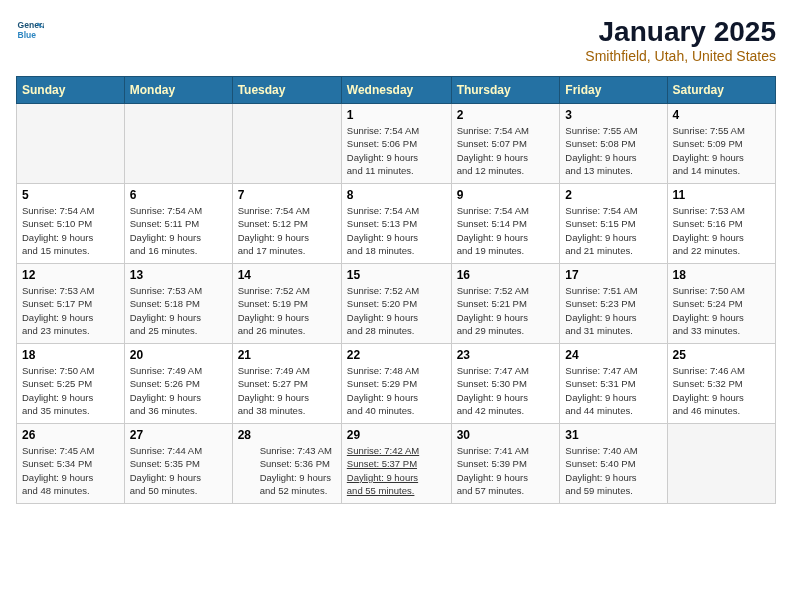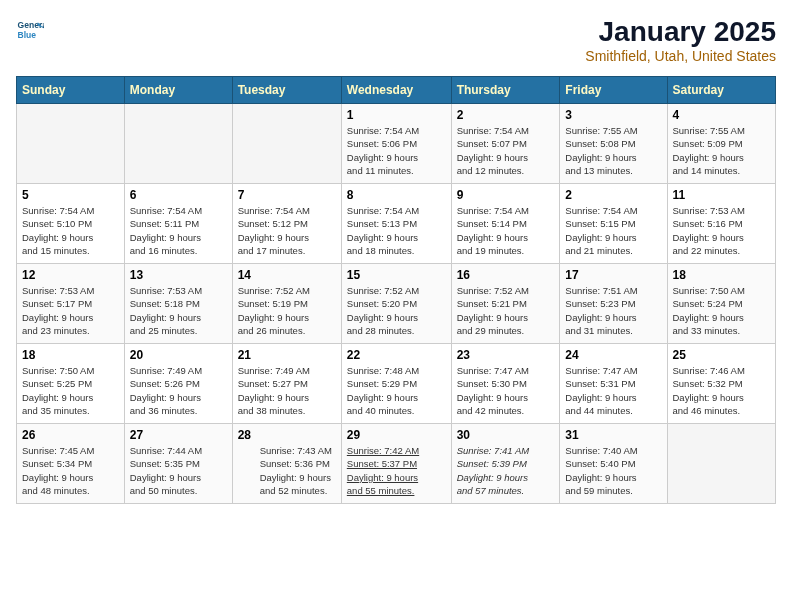--- a/index.html
+++ b/index.html
@@ -318,21 +318,21 @@
         </td>
         <td>
           <span class="day-number">29</span>
           <div class="day-info" style="white-space: pre-line; text-decoration: underline;">Sunrise: 7:42 AM
 Sunset: 5:37 PM
 Daylight: 9 hours
 and 55 minutes.</div>
         </td>
         <td>
           <span class="day-number">30</span>
-          <div class="day-info" style="white-space: pre-line; font-style: italic;">Sunrise: 7:41 AM
+          <div class="day-info" style="white-space: pre-line;">Sunrise: 7:41 AM
 Sunset: 5:39 PM
 Daylight: 9 hours
 and 57 minutes.</div>
         </td>
         <td>
           <span class="day-number">31</span>
           <div class="day-info" style="white-space: pre-line;">Sunrise: 7:40 AM
 Sunset: 5:40 PM
 Daylight: 9 hours
 and 59 minutes.</div>

